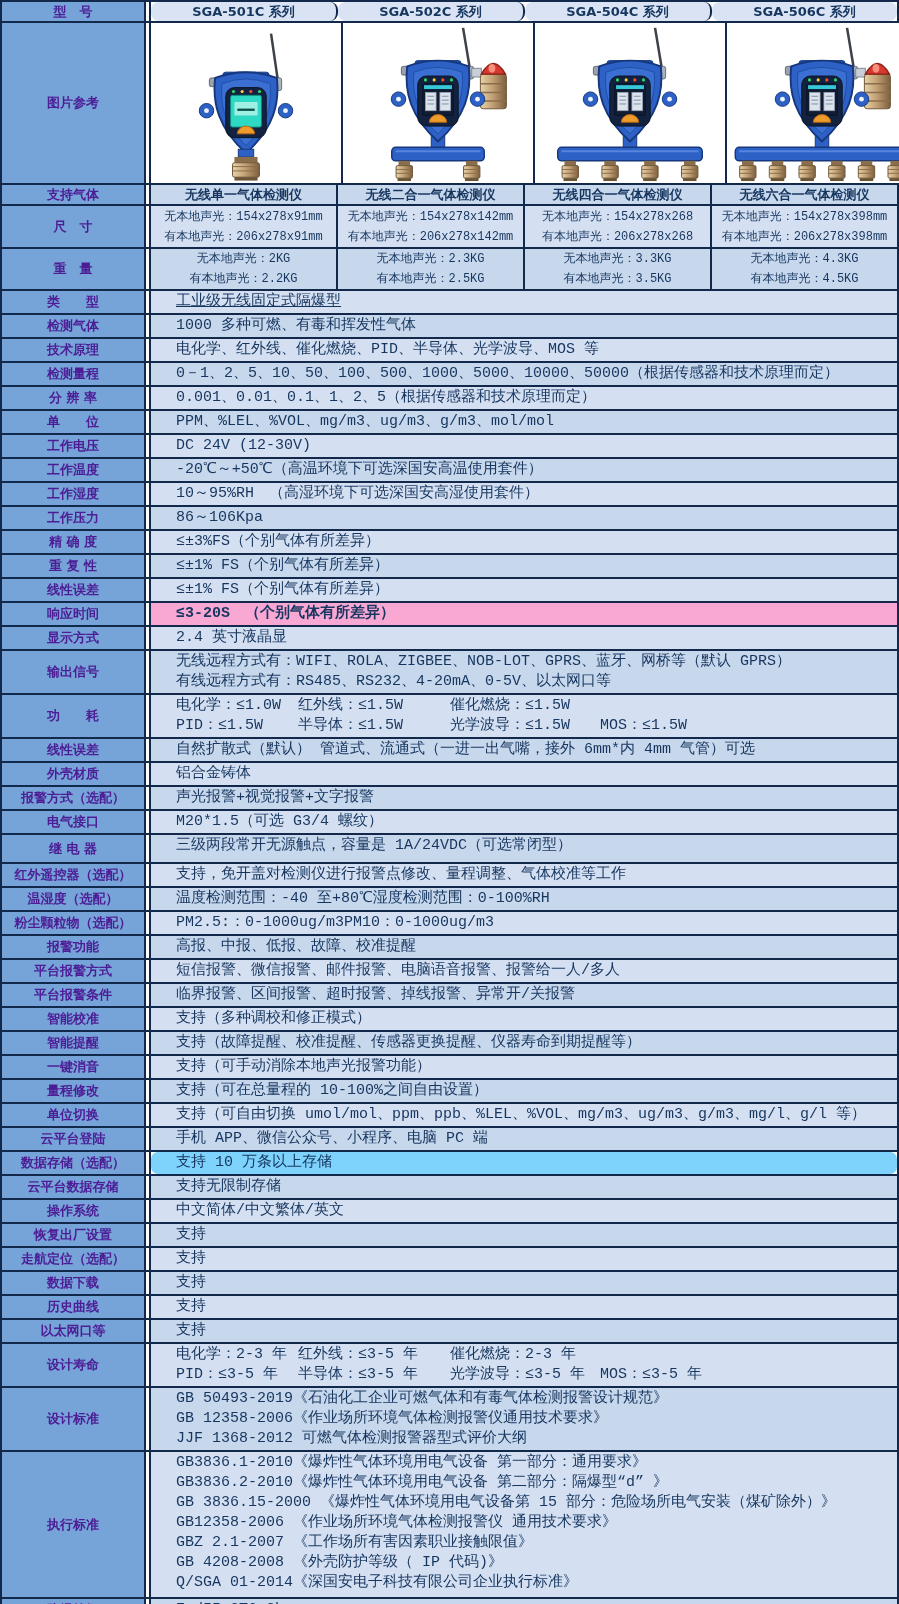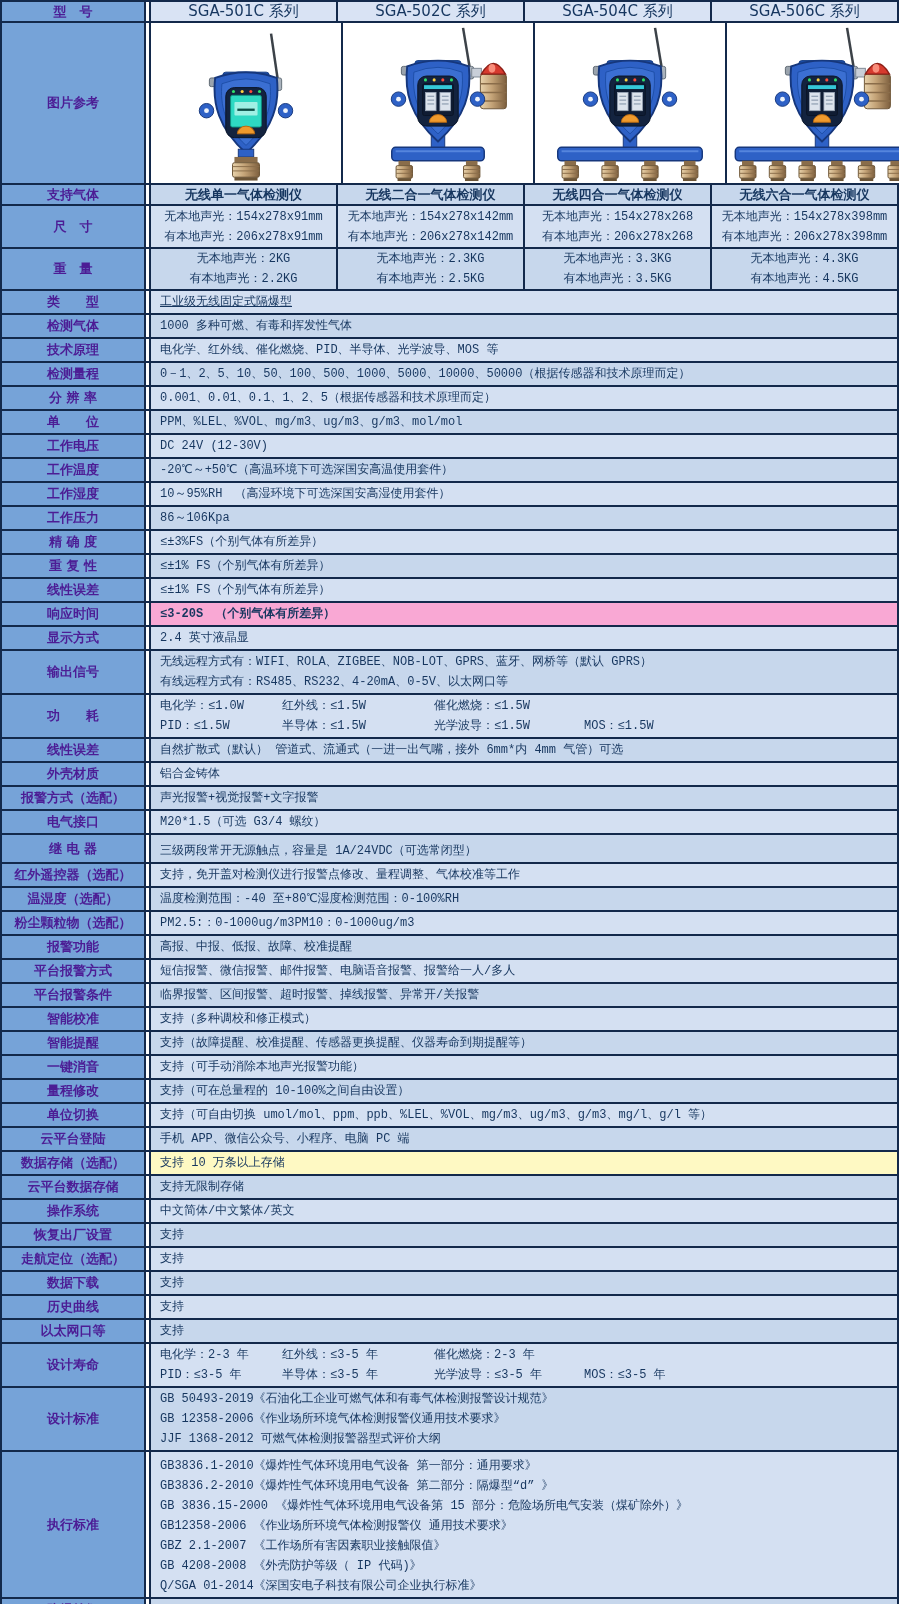--- a/index.html
+++ b/index.html
@@ -14,40 +14,40 @@
   .row:last-child{border-bottom:none;}
   .lab{
     flex:0 0 144px;width:144px;box-sizing:border-box;
     background:#76A3D8;border-right:2px solid #13294B;
     display:flex;align-items:center;justify-content:center;
     font-weight:bold;font-size:13px;color:#4c1d95;text-align:center;
     white-space:pre-wrap;line-height:16px;padding:1px 2px;
   }
   .gapcol{flex:0 0 5px;width:5px;background:#FFFFFF;border-right:2px solid #13294B;box-sizing:border-box;}
   .vals{
-    flex:1;display:flex;flex-direction:column;justify-content:flex-end;
+    flex:1;display:flex;flex-direction:column;justify-content:flex-start;
     font-family:"Liberation Mono","DejaVu Sans Mono",monospace;
-    font-size:12px;color:#16365F;padding:1px 0;
+    font-size:15px;color:#16365F;padding:1px 16px;
   }
   .vals .line{line-height:20px;padding-left:9px;white-space:pre;}
   .vals.u .line{text-decoration:underline;}
   .seg{display:inline-block;}
   .seg:nth-child(1){min-width:122px;}
   .seg:nth-child(2){min-width:152px;}
   .seg:nth-child(3){min-width:150px;}
   .cols{flex:1;display:flex;}
   .col{
     flex:1;border-right:2px solid #13294B;box-sizing:border-box;
     display:flex;flex-direction:column;align-items:center;justify-content:center;
     text-align:center;font-size:12px;
     font-family:"Liberation Mono","DejaVu Sans Mono",monospace;
   }
   .col:last-child{border-right:none;}
   .col .line{line-height:20px;white-space:pre;}
-  .hcol{font-weight:normal;font-size:15px;font-family:"DejaVu Sans","Liberation Sans",sans-serif;}
+  .hcol{font-weight:bold;font-size:13px;font-family:"DejaVu Sans","Liberation Sans",sans-serif;border-radius:8px;}
   .imgcell{background:#FFFFFF;padding:1px 2px;}
   .imgcell svg{display:block;}
   .supcol{font-weight:bold;font-family:"DejaVu Sans","Liberation Sans",sans-serif;font-size:13px;}
 </style>
 </head>
 <body>
 
 <div class="sheet">
   <div id="rows">
       <div class="row" style="min-height: 21px;">
@@ -554,21 +554,21 @@
       <div class="row" style="min-height: 20px;">
         <div class="lab">云平台登陆</div>
         <div class="gapcol"></div>
         <div class="vals" style="background: rgb(199, 215, 236);">
           <div class="line">手机 APP、微信公众号、小程序、电脑 PC 端</div>
         </div>
       </div>
       <div class="row" style="min-height: 20px;">
         <div class="lab">数据存储（选配）</div>
         <div class="gapcol"></div>
-        <div class="vals" style="background: #fef9c3;">
+        <div class="vals" style="background: #7dd3fc; border-radius: 7px;">
           <div class="line">支持 10 万条以上存储</div>
         </div>
       </div>
       <div class="row" style="min-height: 20px;">
         <div class="lab">云平台数据存储</div>
         <div class="gapcol"></div>
         <div class="vals" style="background: rgb(199, 215, 236);">
           <div class="line">支持无限制存储</div>
         </div>
       </div>

